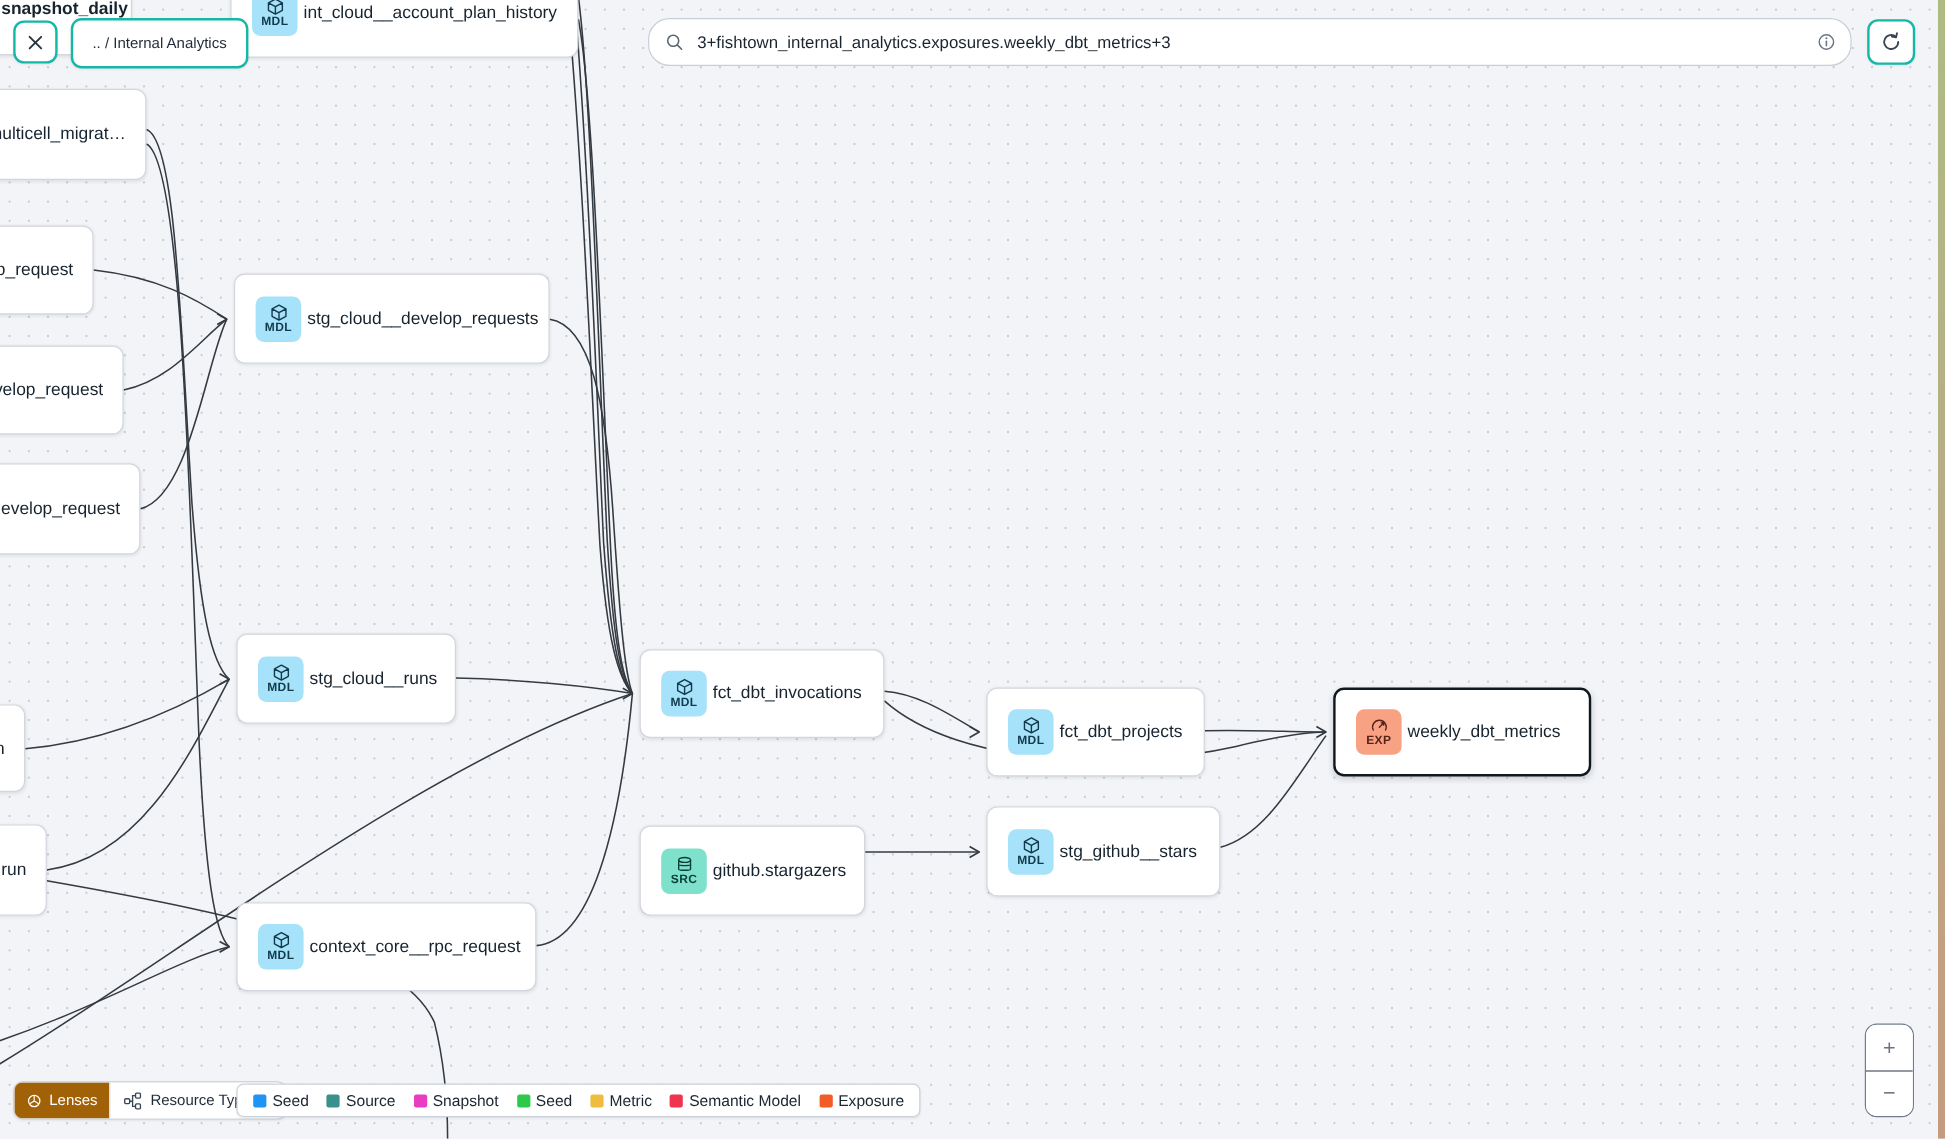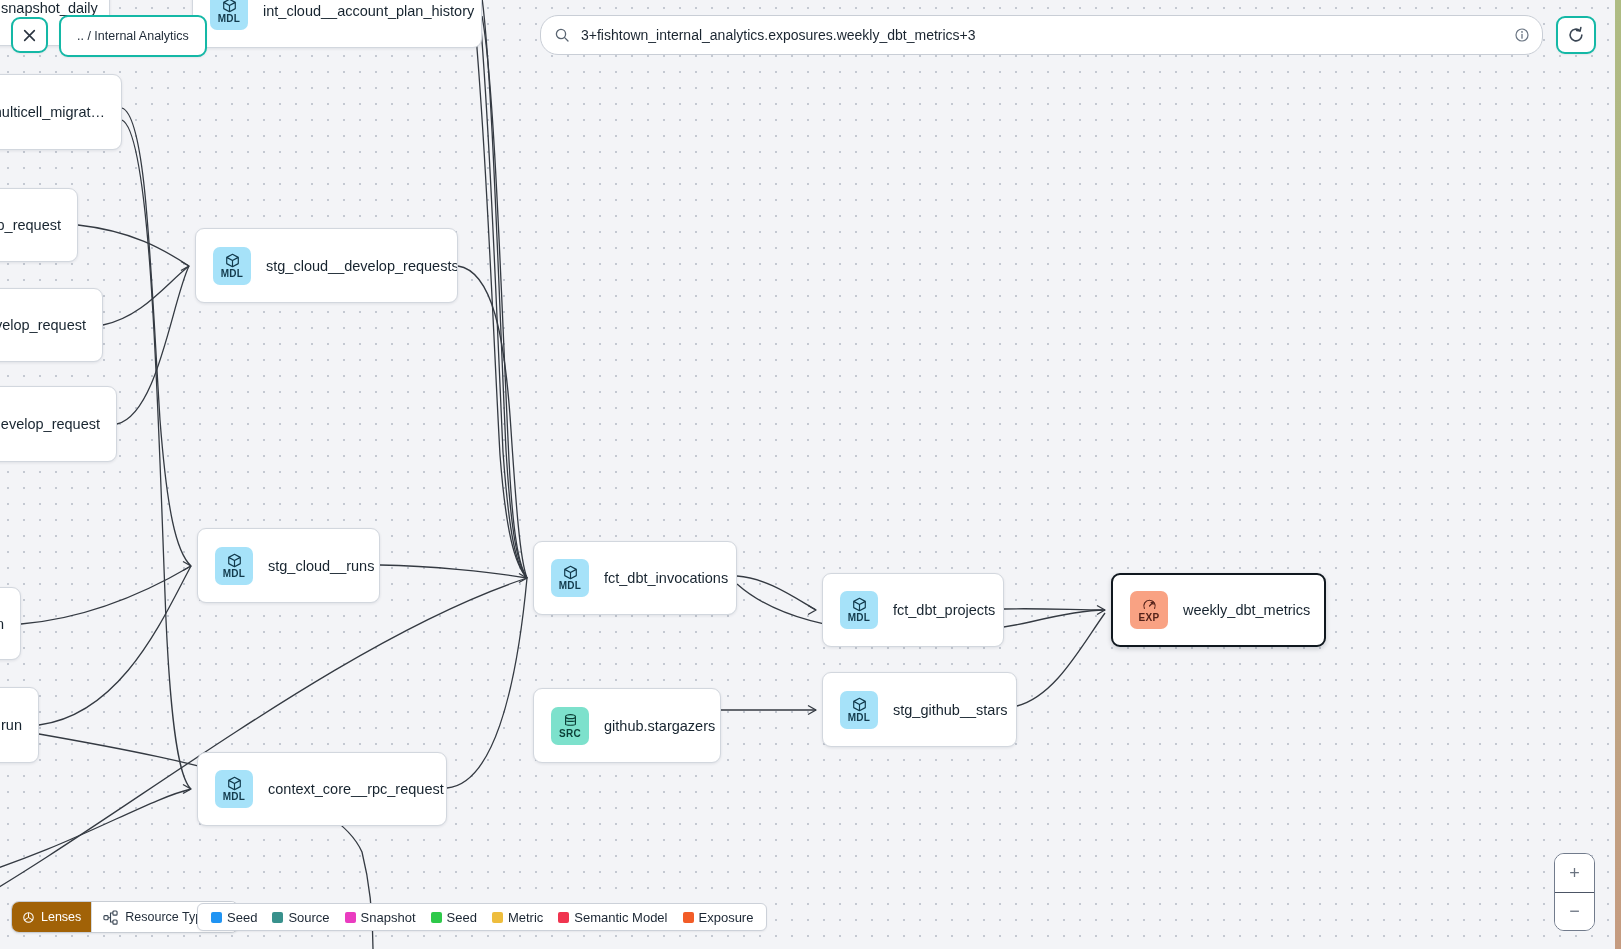--- a/index.html
+++ b/index.html
@@ -20,23 +20,23 @@
     background:#ffffff;border:1px solid #d2d7de;border-radius:9px;
     box-shadow:0 1px 3px rgba(16,24,40,.09);
     white-space:nowrap;overflow:hidden;
   }
   .node.selected{border:2px solid #10181f;box-shadow:0 2px 5px rgba(16,24,40,.18);}
   .badge{
     width:38px;height:38px;border-radius:7px;margin-left:17px;flex:0 0 auto;
     display:flex;flex-direction:column;align-items:center;justify-content:center;gap:0px;
   }
   .badge-label{font-size:10px;font-weight:600;letter-spacing:.3px;line-height:1;margin-top:1px;}
-  .node-label{font-size:14.5px;color:#17242f;margin-left:15px;}
+  .node-label{font-size:14.5px;color:#17242f;margin-left:5px;}
   .node.label-right .node-label{margin-left:auto;padding-right:16px;}
-  .node.label-pad .node-label{margin-left:75px;}
+  .node.label-pad .node-label{margin-left:75px;font-weight:bold;}
 
   
   .chrome-btn{
     position:absolute;z-index:5;background:#fff;border:2px solid #14b8a6;border-radius:9px;
     display:flex;align-items:center;justify-content:center;cursor:pointer;
     box-shadow:0 1px 2px rgba(16,24,40,.06);
   }
   #close-btn{left:11px;top:17px;width:37px;height:36px;}
   #breadcrumb{left:59px;top:15px;height:38px;padding:0 16px;font-size:12.5px;color:#1f2a37;border-radius:9px;}
   #searchbar{

